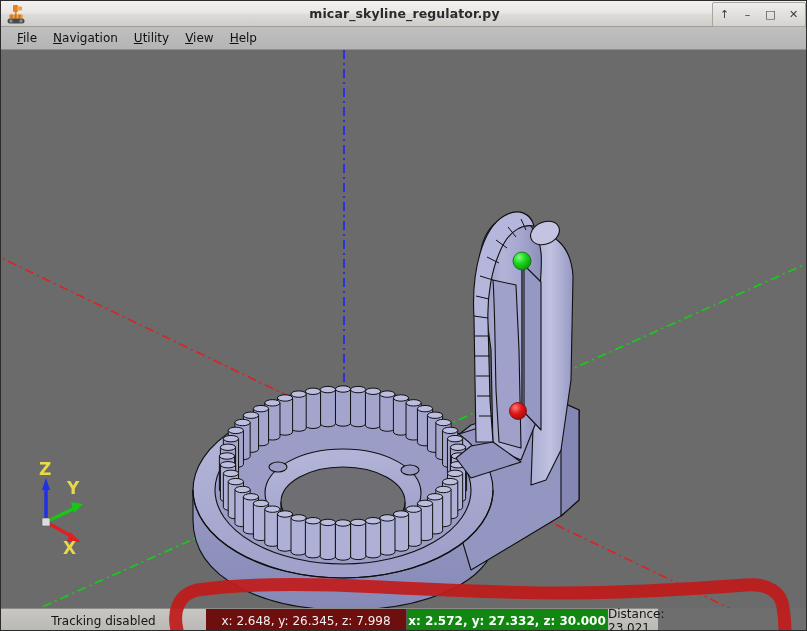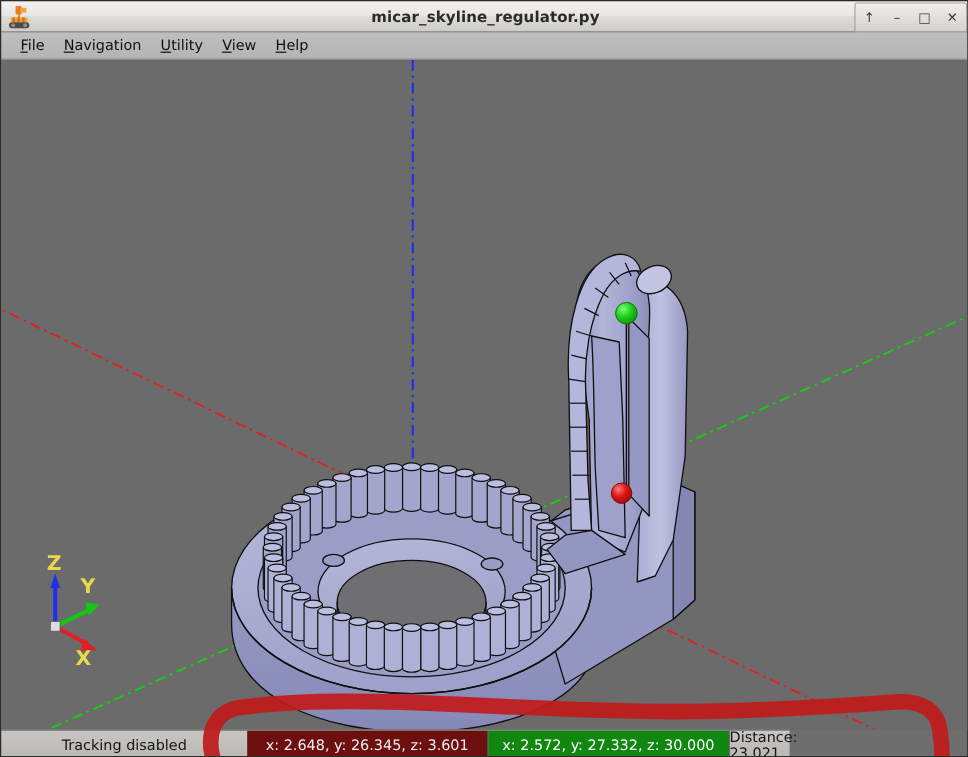--- a/index.html
+++ b/index.html
@@ -137,20 +137,21 @@
   }
   #status-coord-b {
     flex: 0 0 200px;
     background: #118711;
     color: #ffffff;
     display: flex;
     align-items: center;
     justify-content: center;
     font-size: 12px;
     border-right: 1px solid #5a5a5a;
+    font-weight: bold;
   }
   #status-distance {
     flex: 1 1 auto;
     display: flex;
     align-items: center;
     justify-content: center;
     color: #151515;
     border-radius: 10px;
   }
 
@@ -451,21 +452,21 @@
           <text x="66" y="444" font-family="'DejaVu Sans','Liberation Sans',sans-serif" font-size="17" font-weight="bold" fill="#e8d84a">Y</text>
           <text x="62" y="504" font-family="'DejaVu Sans','Liberation Sans',sans-serif" font-size="17" font-weight="bold" fill="#e8d84a">X</text>
         </g>
 
       </g>
     </svg>
   </div>
 
   <div id="status-bar">
     <div id="status-tracking">Tracking disabled</div>
-    <div id="status-coord-a">x:  2.648, y: 26.345, z:  3.601</div>
+    <div id="status-coord-a">x:  2.648, y: 26.345, z:  7.998</div>
     <div id="status-coord-b">x:  2.572, y: 27.332, z: 30.000</div>
     <div id="status-distance">Distance:  23.021</div>
   </div>
 
   <svg id="annotation-layer">
     <path id="annotation-stroke" d="M 176 629 C 172 612 176 594 196 589
              C 250 581 320 583 380 586
              C 440 589 500 592 560 592
              C 620 592 690 588 745 584
              C 768 582 780 592 782 606

